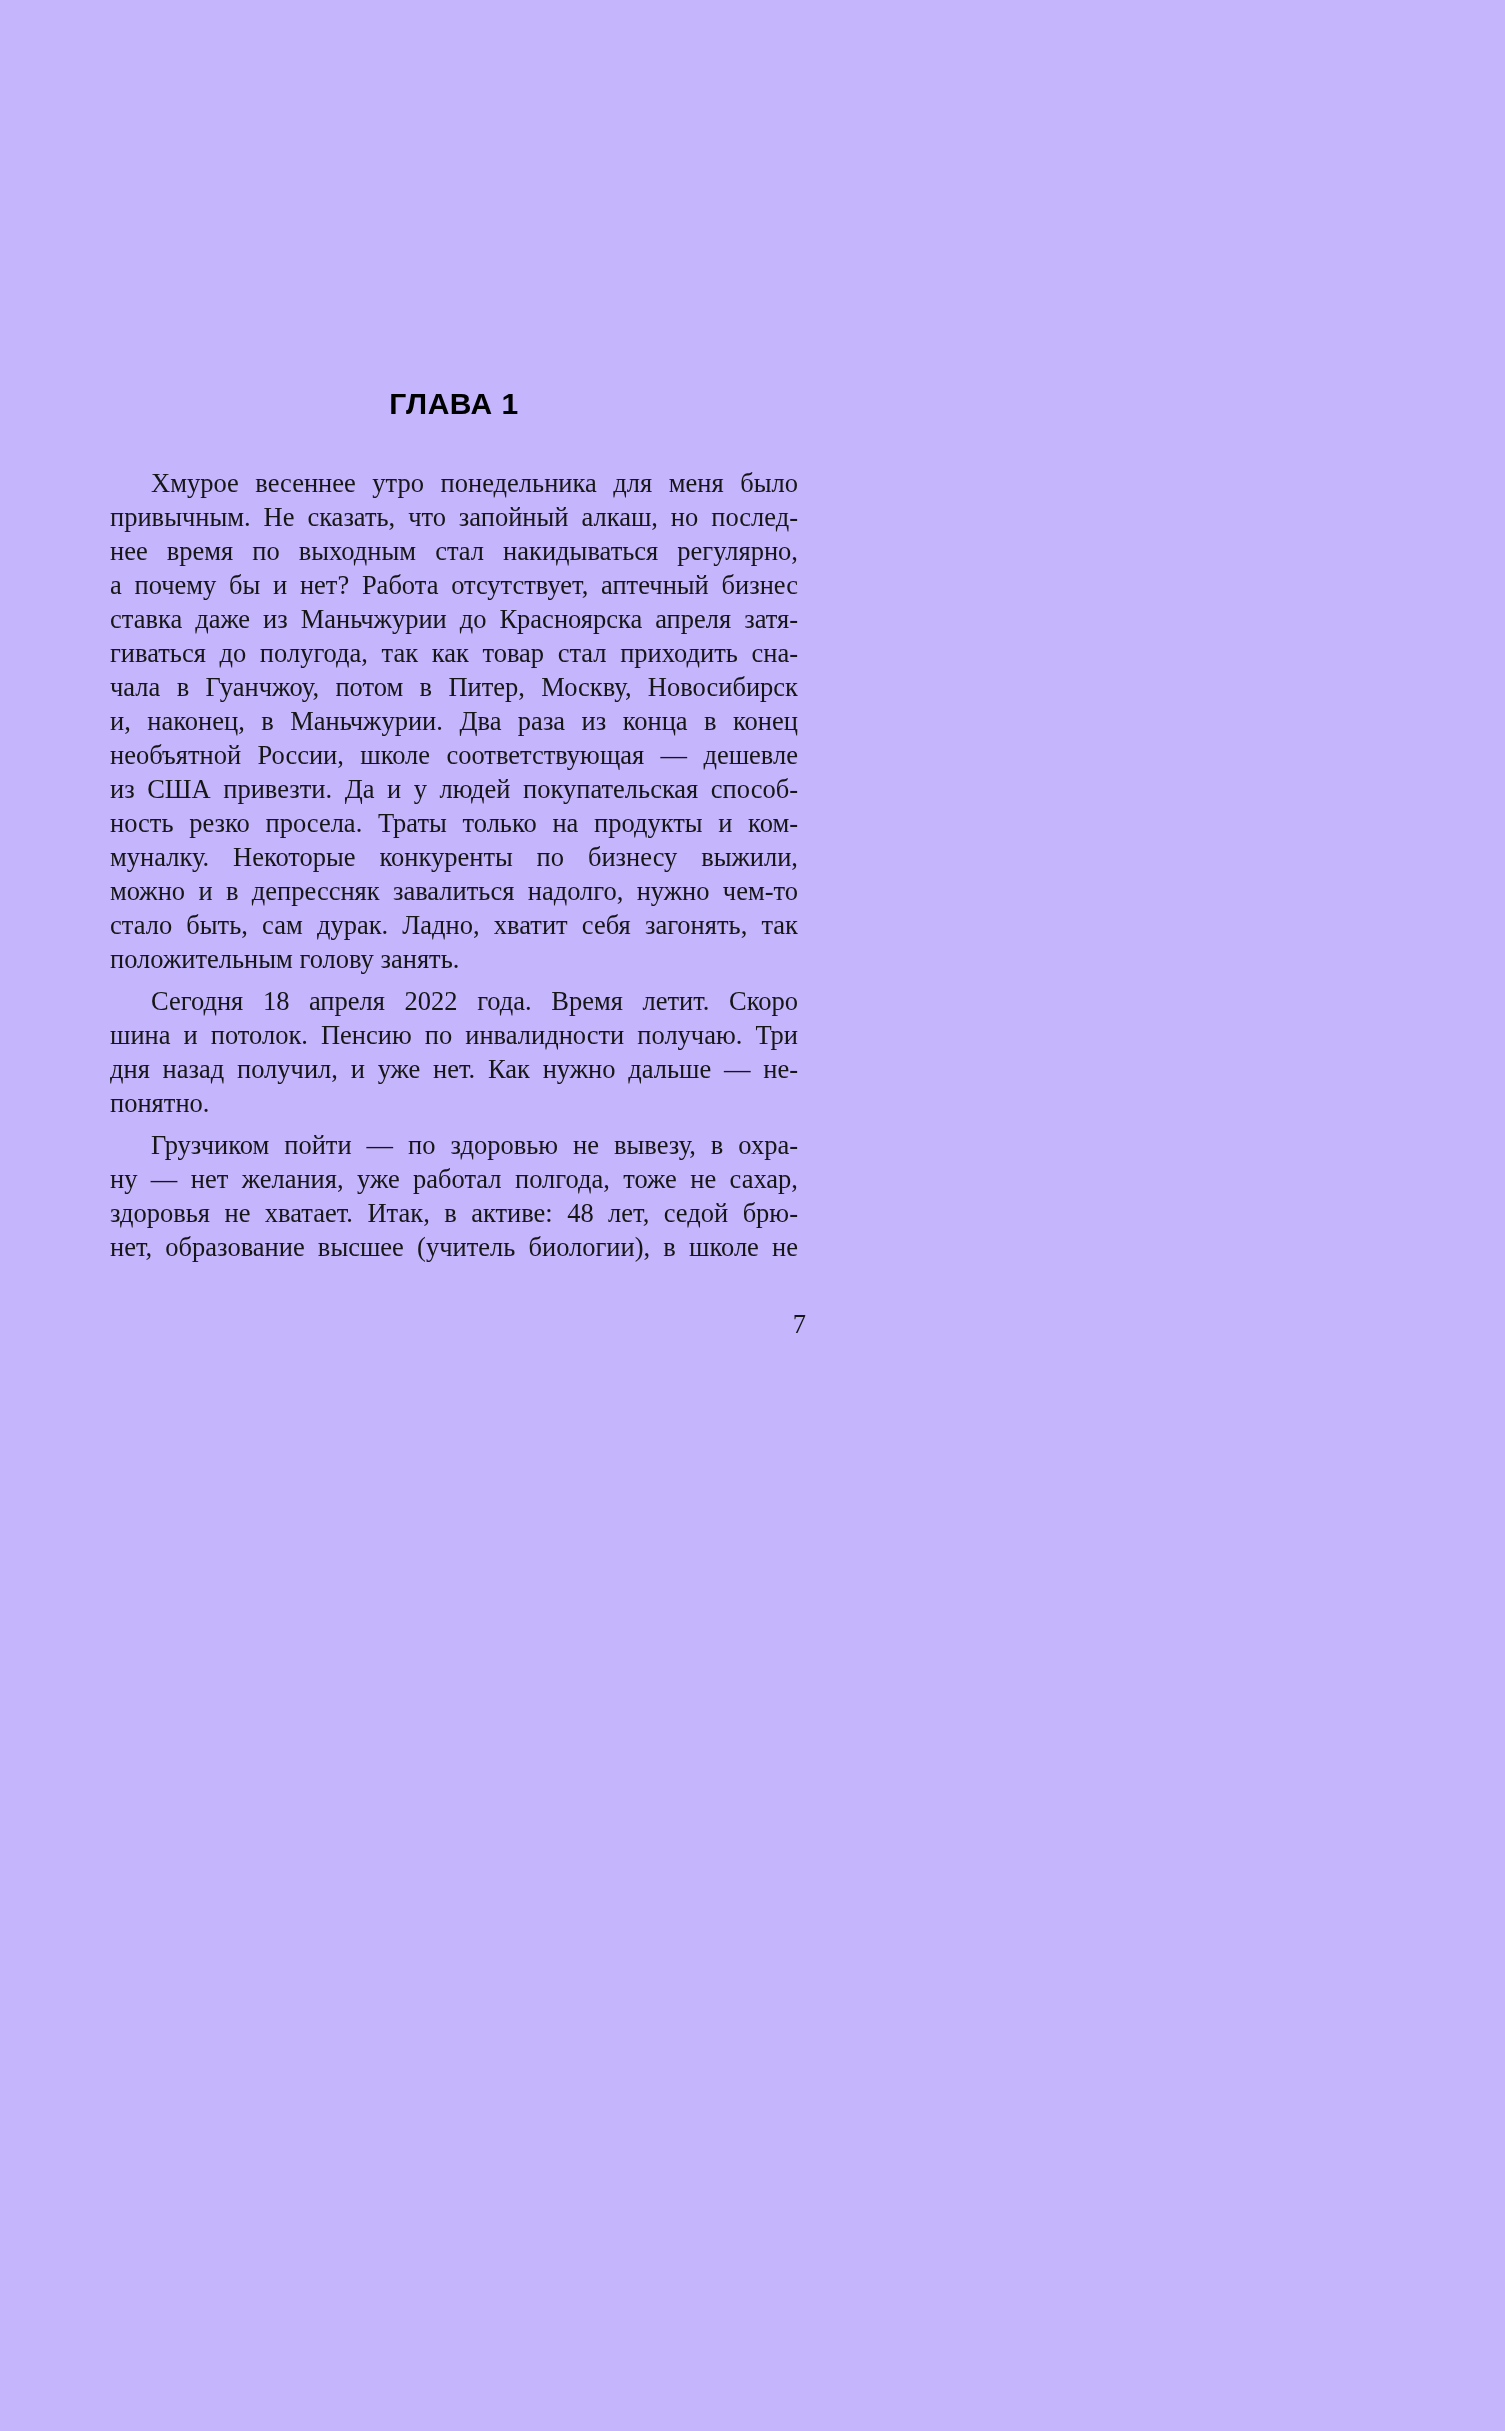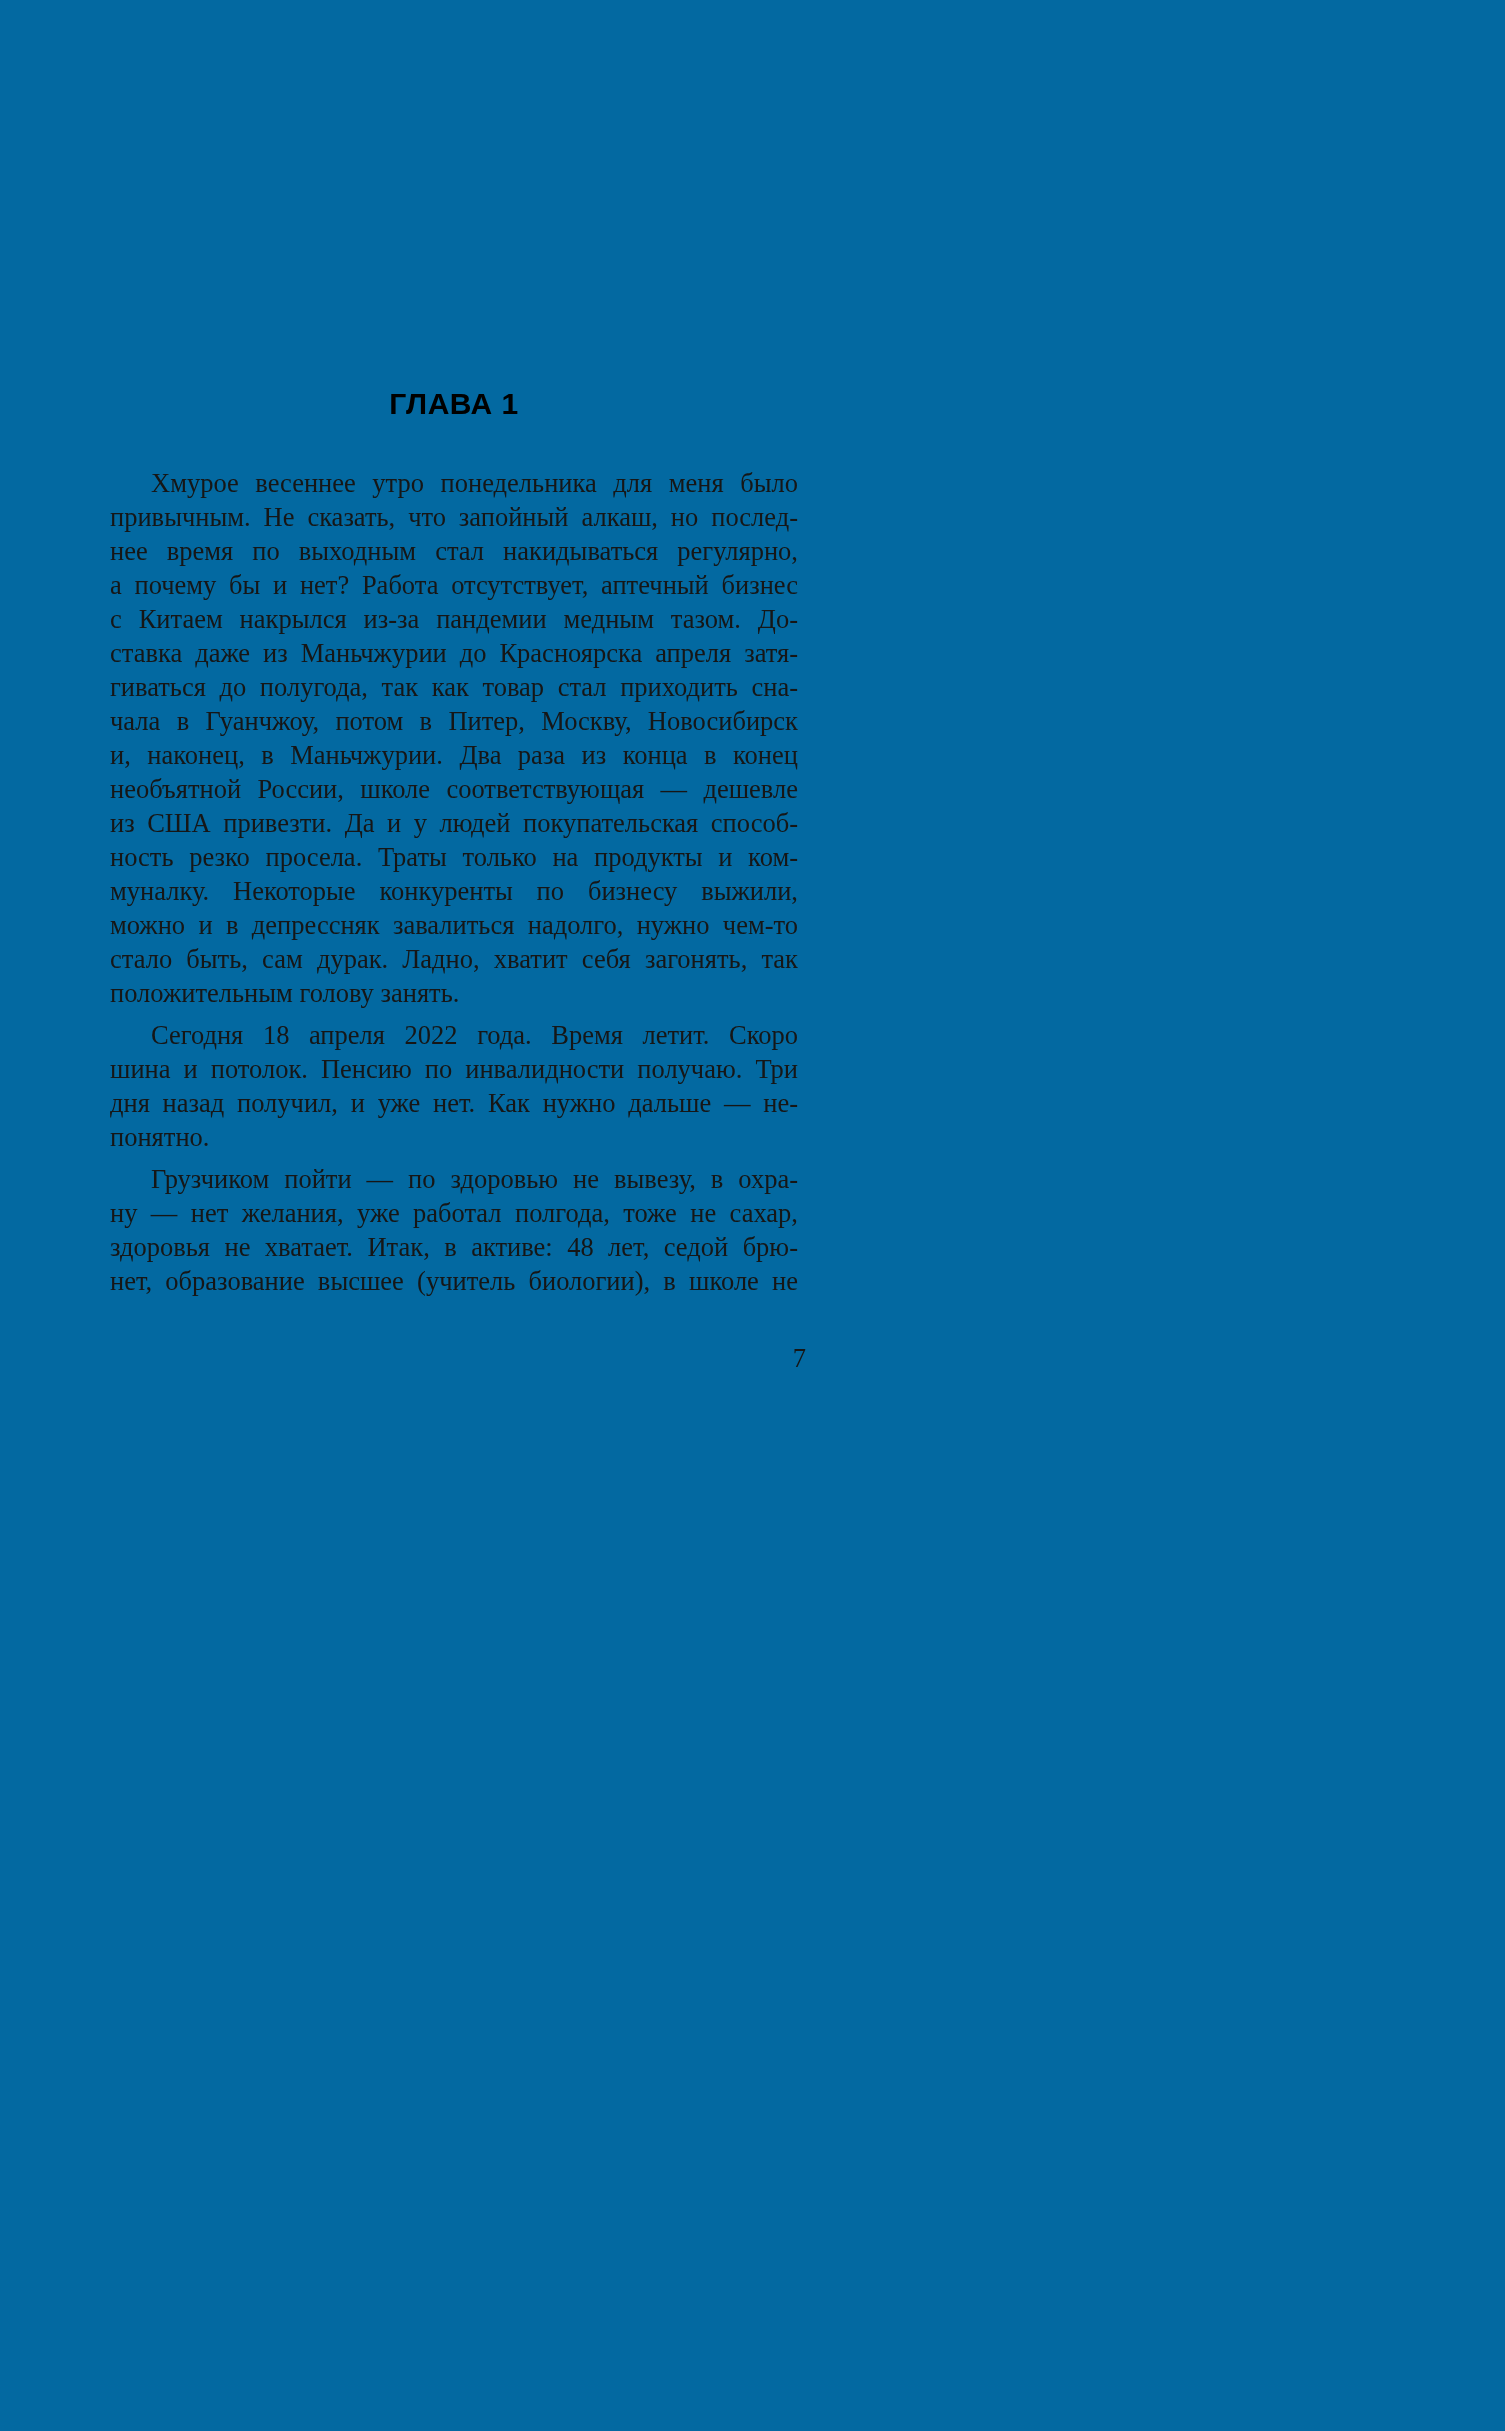--- a/index.html
+++ b/index.html
@@ -4,21 +4,21 @@
 <style>
   html, body {
     margin: 0;
     padding: 0;
     background: #ffffff;
   }
   .page {
     position: relative;
     width: 1506px;
     height: 2432px;
-    background: #0369a1;
+    background: #c4b5fd;
     color: #161616;
     font-family: "Liberation Serif", serif;
     overflow: hidden;
   }
   .text-column {
     position: absolute;
     left: 102px;
     top: 386px;
     width: 704px;
   }
@@ -61,21 +61,20 @@
 
 <div class="page">
   <div class="text-column">
     <h1 class="chapter-title">ГЛАВА 1</h1>
     <div>
         <div class="paragraph">
           <div class="line indent">Хмурое весеннее утро понедельника для меня было</div>
           <div class="line">привычным. Не сказать, что запойный алкаш, но послед-</div>
           <div class="line">нее время по выходным стал накидываться регулярно,</div>
           <div class="line">а почему бы и нет? Работа отсутствует, аптечный бизнес</div>
-          <div class="line">с Китаем накрылся из-за пандемии медным тазом. До-</div>
           <div class="line">ставка даже из Маньчжурии до Красноярска апреля затя-</div>
           <div class="line">гиваться до полугода, так как товар стал приходить сна-</div>
           <div class="line">чала в Гуанчжоу, потом в Питер, Москву, Новосибирск</div>
           <div class="line">и, наконец, в Маньчжурии. Два раза из конца в конец</div>
           <div class="line">необъятной России, школе соответствующая — дешевле</div>
           <div class="line">из США привезти. Да и у людей покупательская способ-</div>
           <div class="line">ность резко просела. Траты только на продукты и ком-</div>
           <div class="line">муналку. Некоторые конкуренты по бизнесу выжили,</div>
           <div class="line">можно и в депрессняк завалиться надолго, нужно чем-то</div>
           <div class="line">стало быть, сам дурак. Ладно, хватит себя загонять, так</div>

